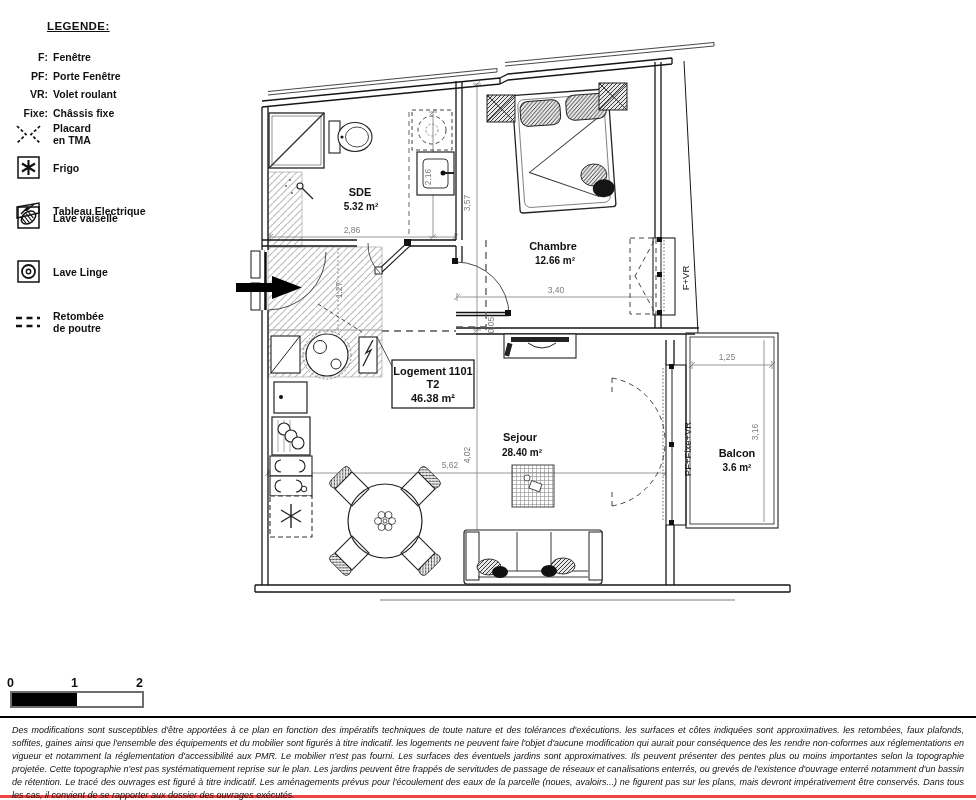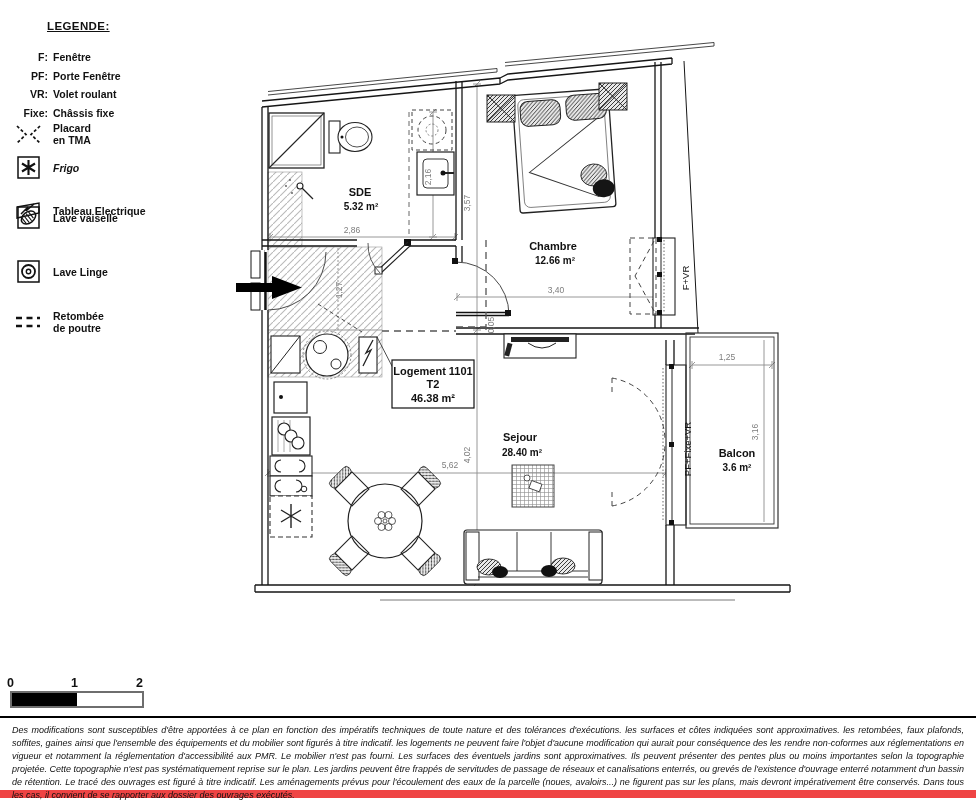--- a/index.html
+++ b/index.html
@@ -17,21 +17,21 @@
   .licon{width:32px;display:flex;justify-content:center;align-items:center;}
   .llabel{font-size:10.5px;font-weight:bold;line-height:12px;white-space:pre-line;}
   
   .scalebar{position:absolute;left:9px;top:676px;width:140px;height:34px;}
   .sb-num{position:absolute;top:0;font-size:12.5px;font-weight:bold;}
   .sb-bar{position:absolute;left:1px;top:15px;width:130px;height:13px;
       border:2px solid #6e6e6e;background:#fff;}
   .sb-fill{position:absolute;left:0;top:0;width:50%;height:100%;background:#000;}
   
   .disclaimer{position:absolute;left:0;top:716px;width:976px;height:82px;
-      border-top:2px solid #000;border-bottom:8px solid #ef4444;box-sizing:border-box;
+      border-top:2px solid #000;border-bottom:3px solid #ef4444;box-sizing:border-box;
       padding:6px 12px 0 12px;}
   .disclaimer p{margin:0;font-size:9px;line-height:13.1px;font-style:italic;
       text-align:justify;}
   svg text{font-family:"Liberation Sans",sans-serif;}
   .room-name{font-size:11px;font-weight:bold;fill:#111;}
   .room-area{font-size:10px;font-weight:bold;fill:#111;}
   .dim{font-size:8.5px;fill:#7d7d7d;}
   .winlab{font-size:9.5px;fill:#111;}
   .unit-line{font-size:11px;font-weight:bold;fill:#111;}
 </style>
@@ -350,21 +350,21 @@
         <svg width="27" height="21" viewBox="0 0 27 21">
             <g fill="none" stroke="#111" stroke-width="1.7" stroke-dasharray="3,2.2">
               <path d="M2,2 L11,10.5 L2,19"></path>
               <path d="M25,2 L16,10.5 L25,19"></path>
             </g>
           </svg>
       </span>
       <span class="llabel">Placard
 en TMA</span>
     </div>
-    <div class="lrow" style="top:143px;font-style:italic;">
+    <div class="lrow" style="top:143px;">
       <span class="licon">
         <svg width="25" height="25" viewBox="0 0 25 25">
             <rect x="2" y="2" width="21" height="21" fill="none" stroke="#111" stroke-width="1.5"></rect>
             <path d="M12.5,5 V20 M6,8.5 L19,16.5 M6,16.5 L19,8.5" stroke="#111" stroke-width="2.1"></path>
           </svg>
       </span>
       <span class="llabel">Frigo</span>
     </div>
     <div class="lrow" style="top:188px;">
       <span class="licon">

